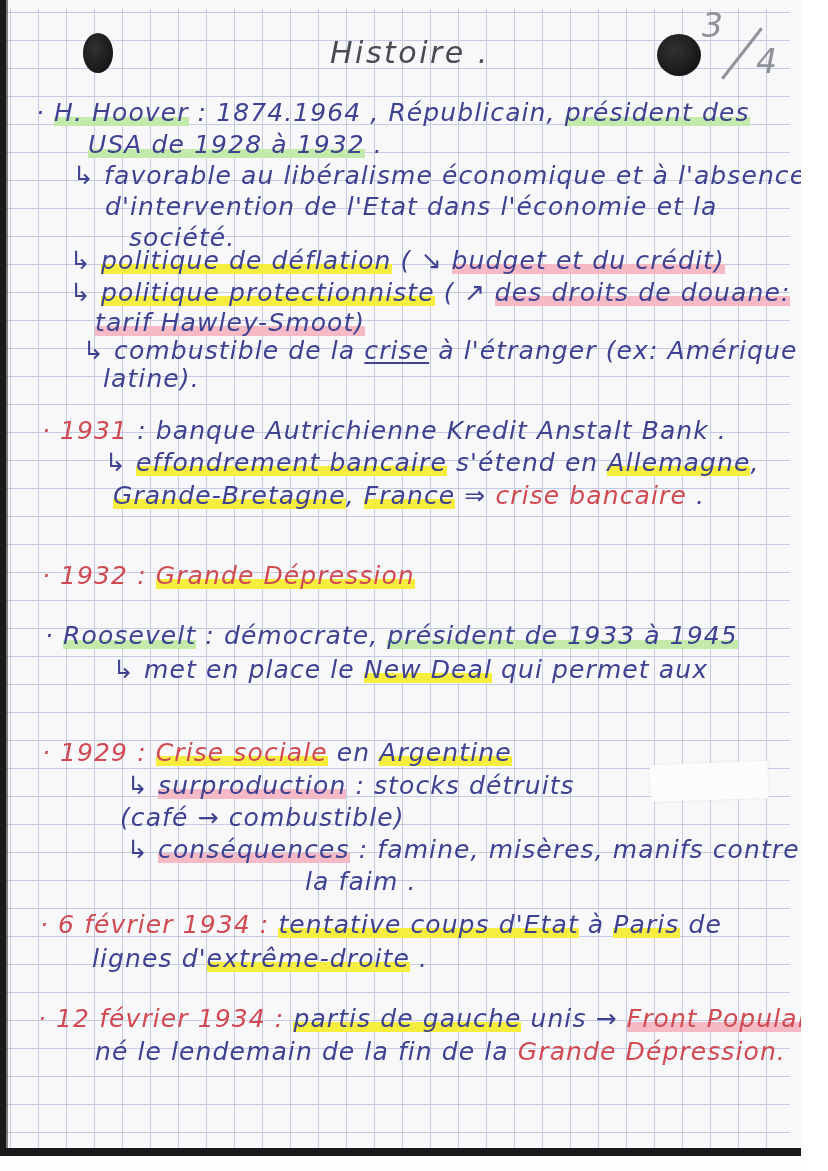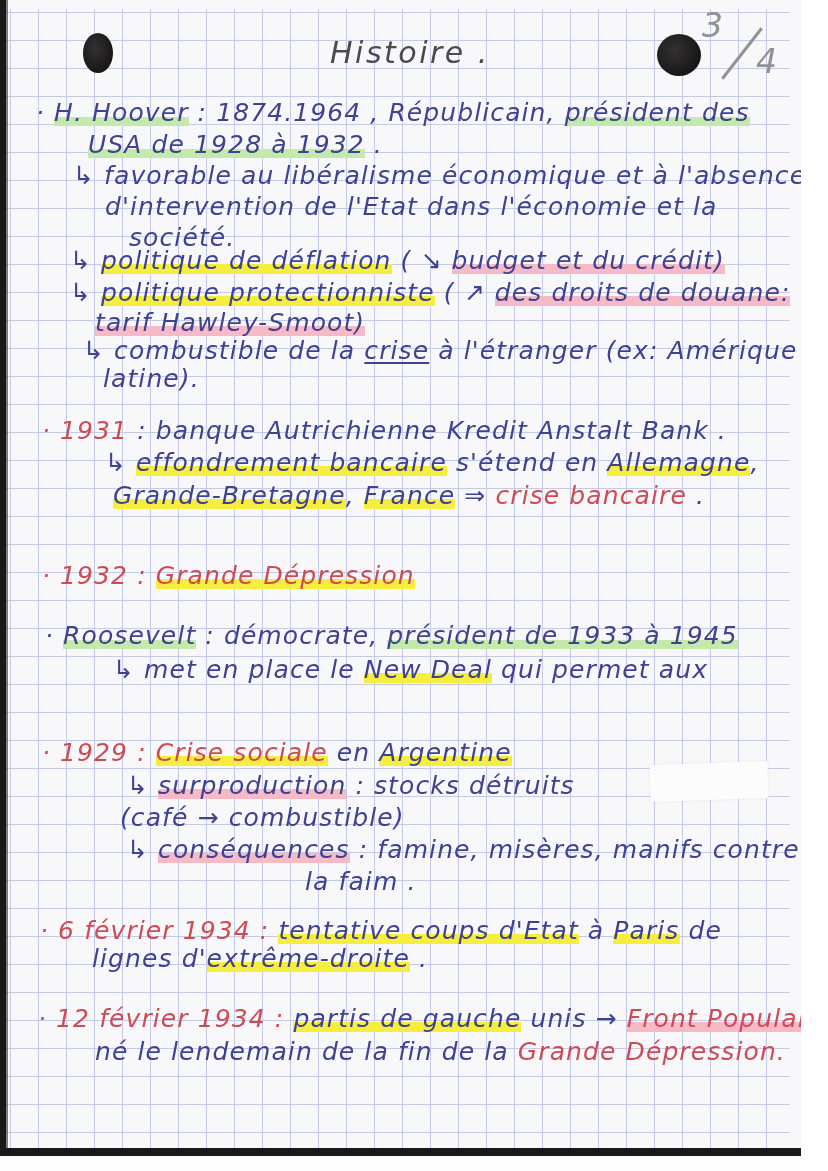--- a/index.html
+++ b/index.html
@@ -124,21 +124,21 @@
   <div class="line" style="left:120px; top:804px;">
     <span>(café → combustible)</span>
   </div>
   <div class="line" style="left:127px; top:836px;">
     <span>↳ </span><span class="up">conséquences</span><span> : famine, misères, manifs contre</span>
   </div>
   <div class="line" style="left:305px; top:868px;">
     <span>la faim .</span>
   </div>
 
-  <div class="line" style="left:40px; top:911px;margin-top:6px;">
+  <div class="line" style="left:40px; top:911px;">
     <span class="r">· 6 février 1934 : </span><span class="uy">tentative coups d'Etat</span><span> à </span><span class="uy">Paris</span><span> de</span>
   </div>
   <div class="line" style="left:92px; top:945px;">
     <span>lignes d'</span><span class="uy">extrême-droite</span><span> .</span>
   </div>
 
   <div class="line" style="left:38px; top:1005px;">
     <span class="r">· 12 février 1934 : </span><span class="uy">partis de gauche</span><span> unis → </span><span class="r up">Front Populaire,</span>
   </div>
   <div class="line" style="left:95px; top:1038px;">

